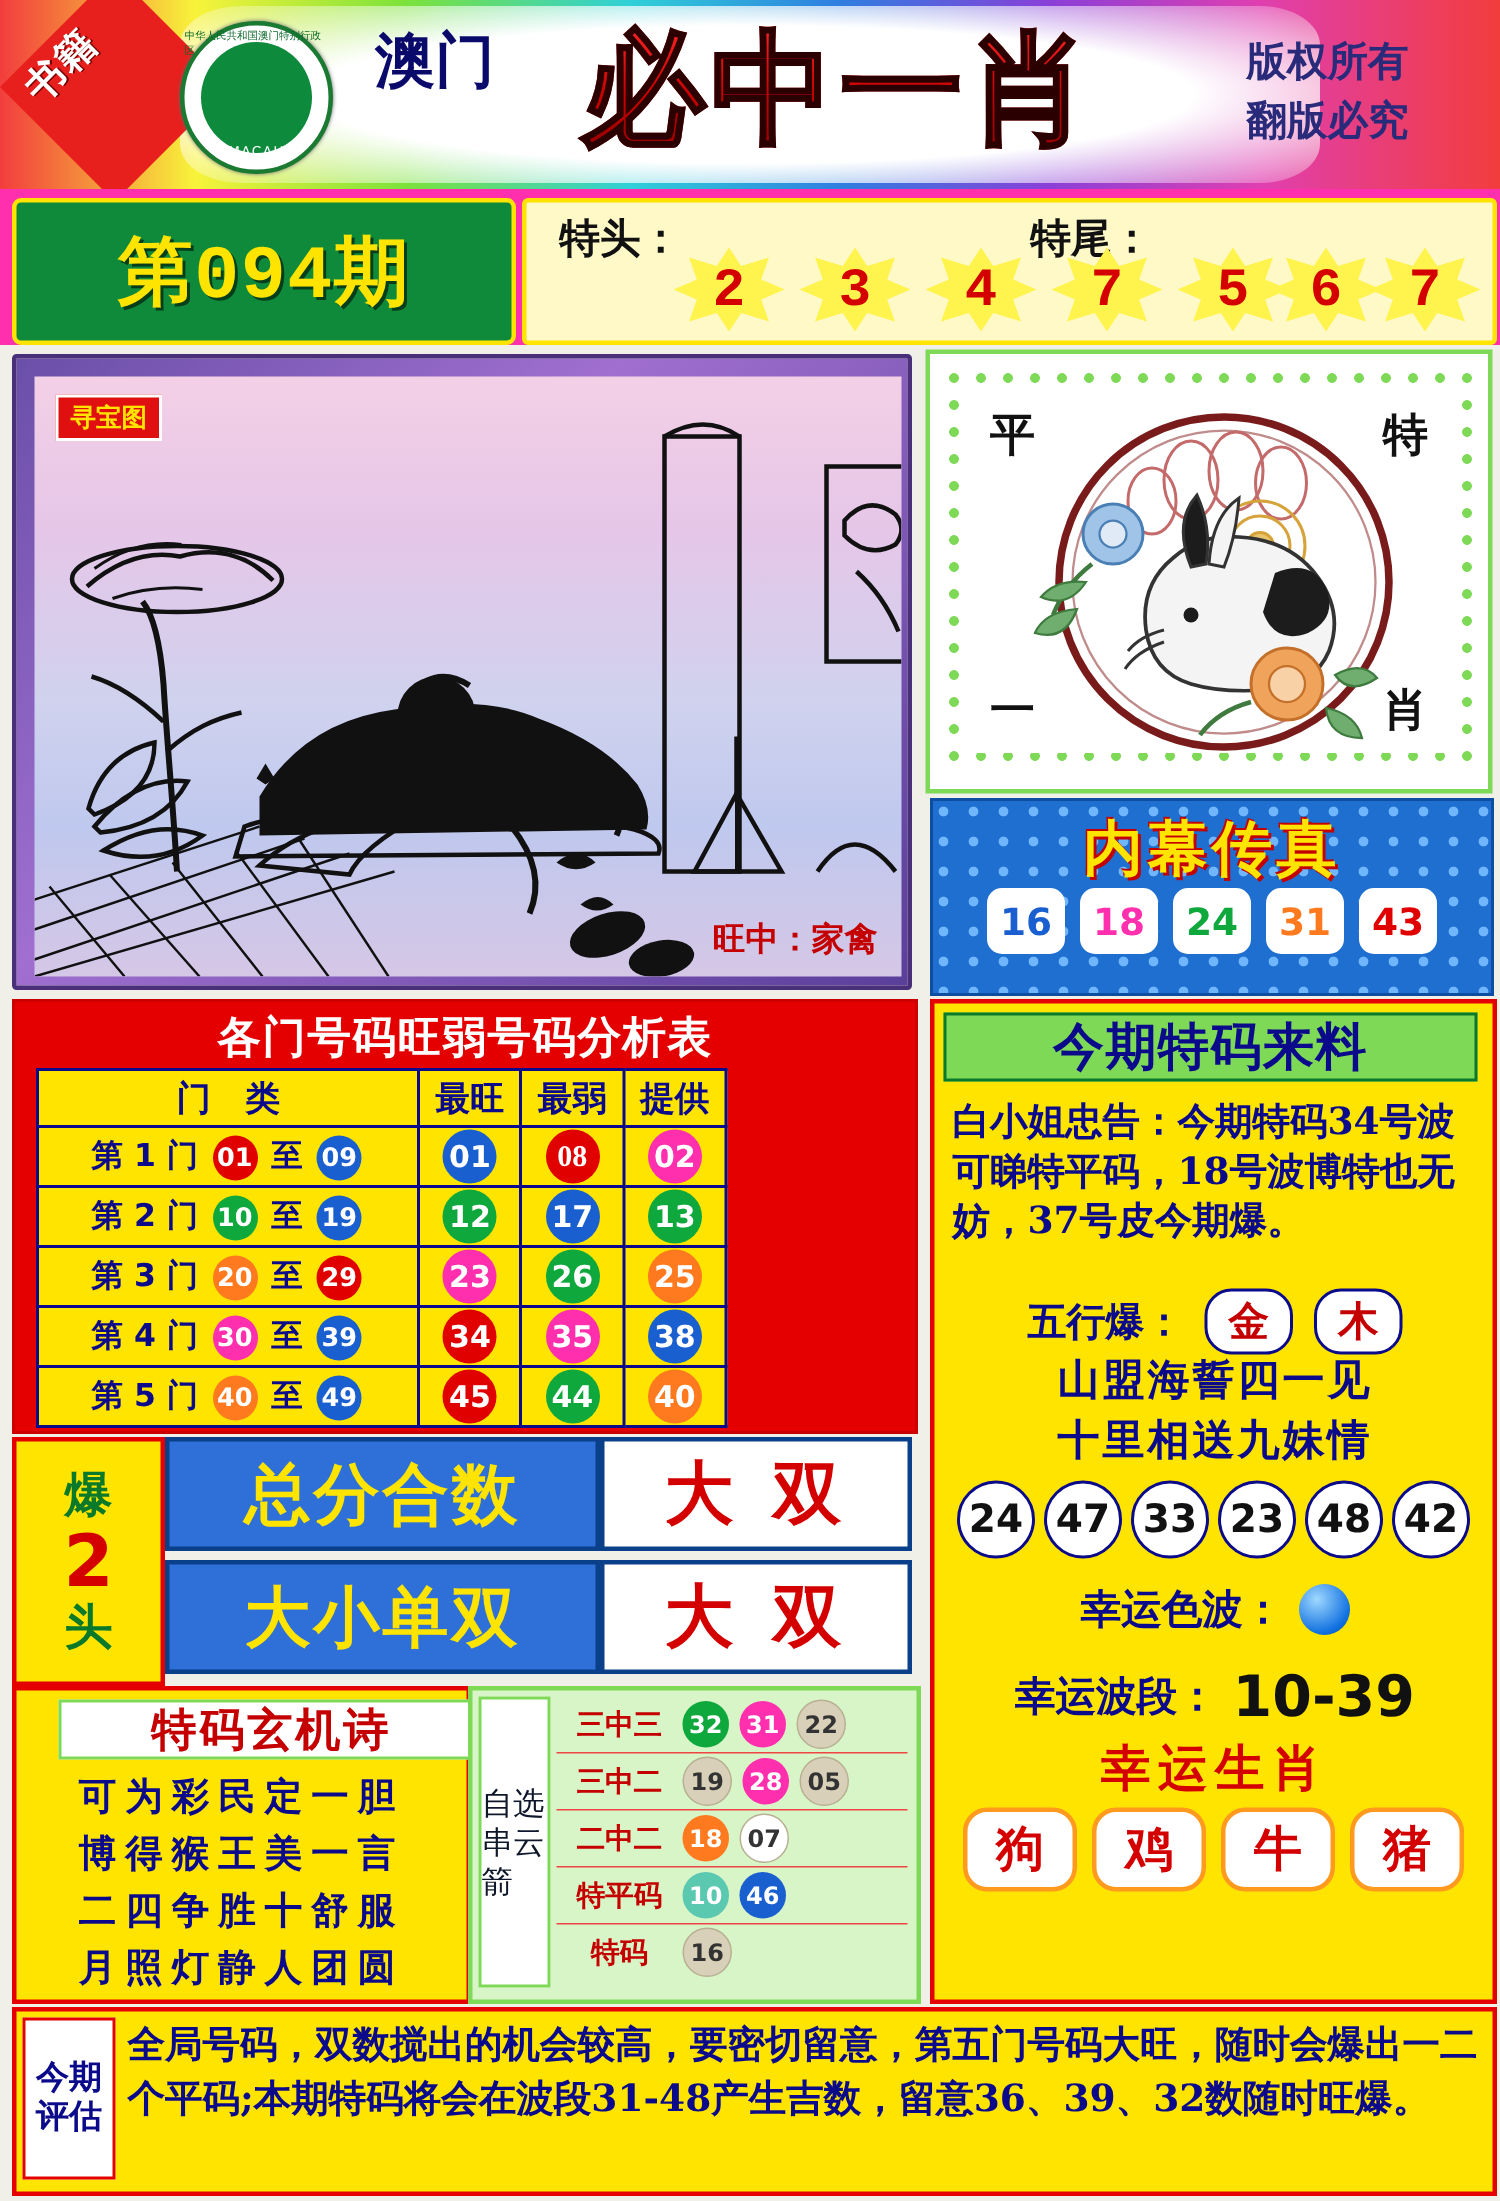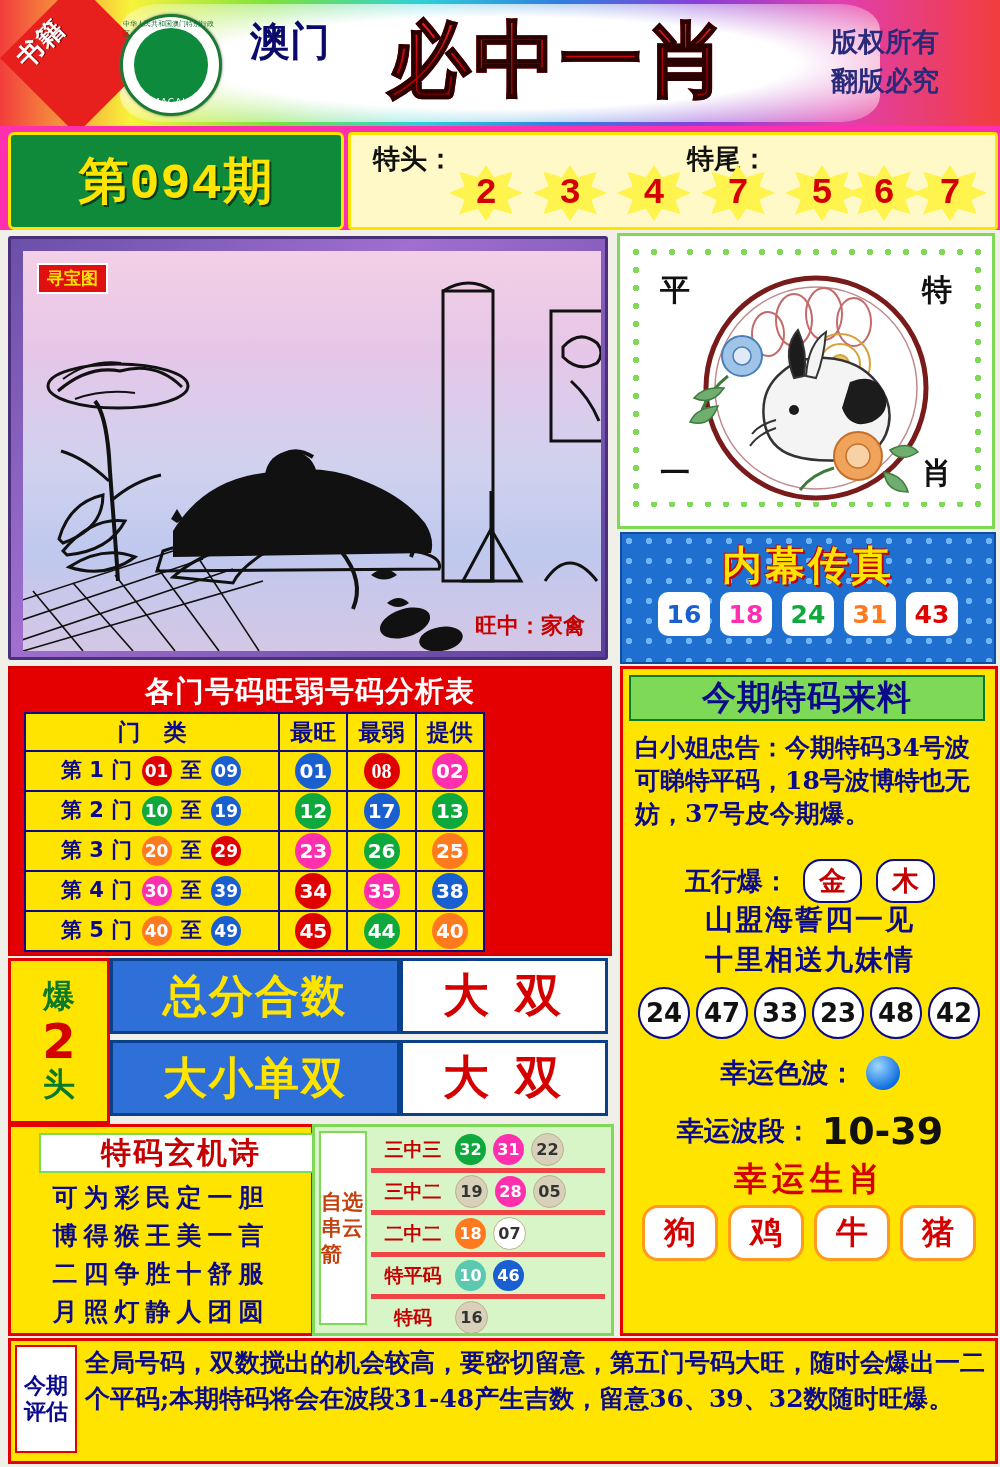--- a/index.html
+++ b/index.html
@@ -209,24 +209,24 @@
 
   
   .zx-box{
     position:absolute;left:312px;top:1124px;width:296px;height:206px;
     background:#d8f5c8;border:3px solid #7ed957;
   }
   .zx-left{
     position:absolute;left:4px;top:4px;width:48px;height:194px;
     background:#fff;border:2px solid #7ed957;box-sizing:border-box;
     display:flex;flex-direction:column;align-items:center;justify-content:center;
-    font-size:21px;font-weight:bold;color:#c2410c;line-height:1.25;
+    font-size:21px;font-weight:normal;color:#0f172a;line-height:1.25;
   }
   .zx-rows{position:absolute;left:56px;top:4px;width:234px;}
-  .zx-row{height:37px;display:flex;align-items:center;border-bottom:5px solid #ef4444;}
+  .zx-row{height:37px;display:flex;align-items:center;border-bottom:1px solid #ef4444;}
   .zx-name{width:84px;text-align:center;font-size:19px;font-weight:bold;color:#c40000;}
   .zx-balls{flex:1;display:flex;align-items:center;gap:7px;}
   .mini-ball{
     width:31px;height:31px;border-radius:50%;display:flex;align-items:center;
     justify-content:center;font-size:16px;font-weight:bold;color:#fff;
   }
 
   
   .lai-panel{
     position:absolute;left:620px;top:666px;width:372px;height:664px;

